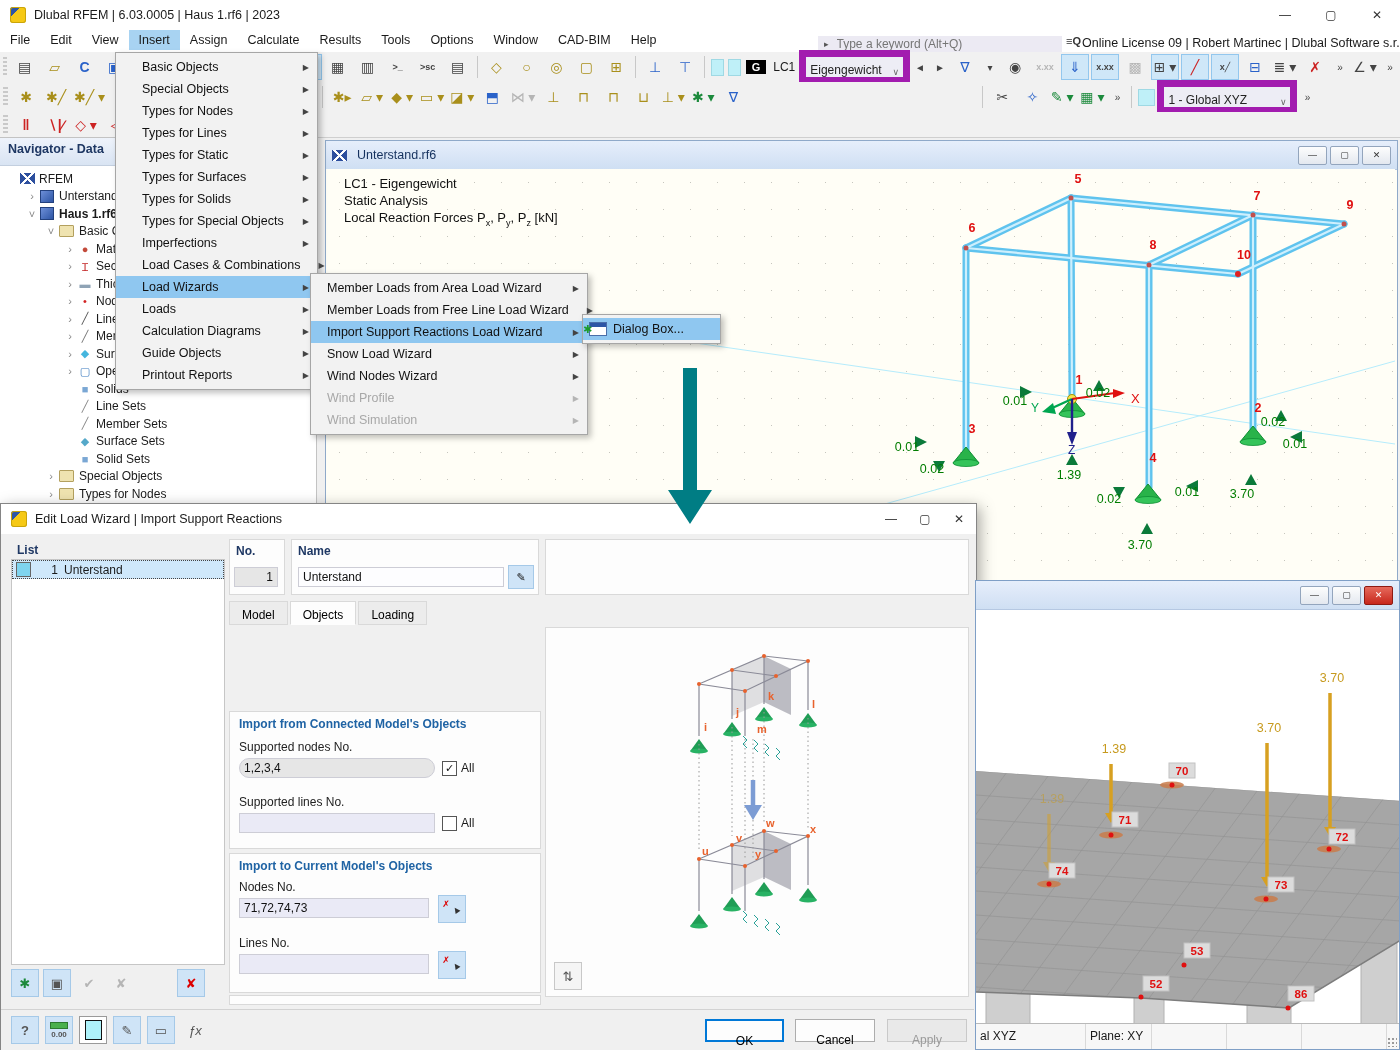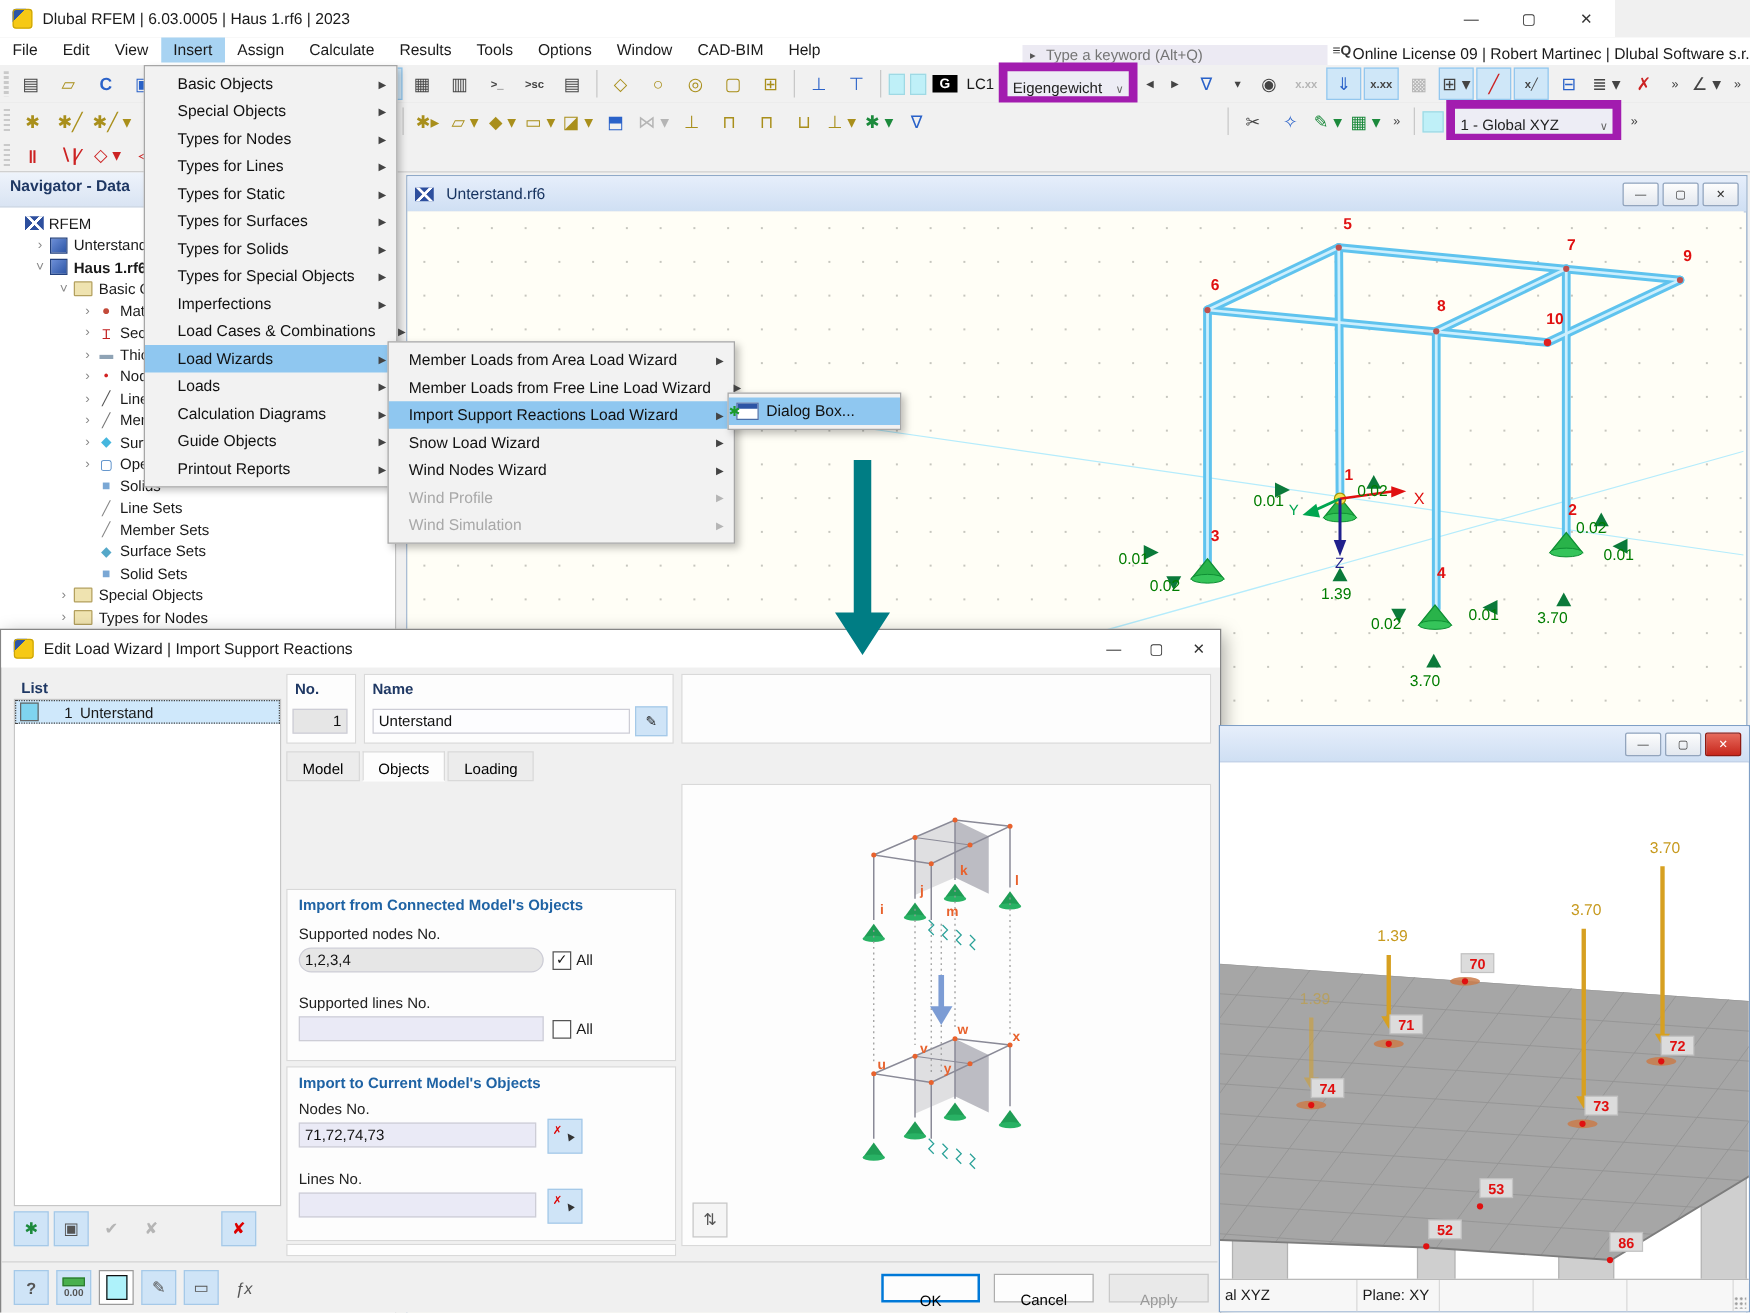--- a/index.html
+++ b/index.html
@@ -1,20 +1,20 @@
 <!DOCTYPE html>
 <html><head>
 <meta charset="utf-8">
 <style>
   html,body{margin:0;padding:0}
   body{position:relative;width:1400px;height:1050px;overflow:hidden;background:#f0f0f0;
        font-family:"Liberation Sans","DejaVu Sans",sans-serif;font-size:12px;color:#1a1a1a}
   .abs{position:absolute}
   
-  #titlebar{left:0;top:0;width:1292px;height:30px;background:#fff;border-bottom:1px solid #e3e3e3;display:flex;align-items:center}
+  #titlebar{left:0;top:0;width:1400px;height:30px;background:#fff;border-bottom:1px solid #e3e3e3;display:flex;align-items:center}
   .app-ic{width:16px;height:16px;border-radius:3px;margin:0 8px 0 10px;
           background:linear-gradient(135deg,#2d55a5 0 32%,#f6c915 32%);box-shadow:inset 0 0 0 1px #caa40a}
   #titlebar .t-title{font-size:12.5px}
   .winglyphs{margin-left:auto;display:flex}
   .winglyphs span{width:46px;text-align:center;font-size:12px;color:#333;cursor:default}
   
   #menubar{left:0;top:30px;width:1400px;height:22px;background:#fff;display:flex;align-items:flex-start}
   .mb-item{padding:3px 10px;font-size:12.5px}
   .mb-item.active{background:#a8d3f2}
   #searchbox{margin-left:auto;width:240px;height:16px;margin-top:3px;background:#eceaf3;color:#666;
@@ -512,20 +512,25 @@
   <div class="view-title">
     <span class="tic flag"></span>
     <span class="vt-text">Unterstand.rf6</span>
     <span class="vt-btns">
       <span class="vt-btn">—</span>
       <span class="vt-btn">▢</span>
       <span class="vt-btn">✕</span>
     </span>
   </div>
   <div id="main-canvas">
+    <div id="main-info">
+      <div>LC1 - Eigengewicht</div>
+      <div>Static Analysis</div>
+      <div><span>Local Reaction Forces P</span><sub>x</sub><span>, P</span><sub>y</sub><span>, P</span><sub>z</sub><span> [kN]</span></div>
+    </div>
     <svg id="main-svg" width="1069" height="880" viewBox="325 168 1069 880">
       <g stroke="#b5ecfc" stroke-width="1">
         <line x1="660" y1="337" x2="1394" y2="443"></line>
         <line x1="652" y1="568" x2="1394" y2="360"></line>
       </g>
       <g id="g-frame">
           <line x1="965" y1="247" x2="1070" y2="197" stroke="#5fc3ee" stroke-width="7" stroke-linecap="round"></line>
           <line x1="1070" y1="197" x2="1343" y2="223" stroke="#5fc3ee" stroke-width="7" stroke-linecap="round"></line>
           <line x1="965" y1="247" x2="1237" y2="273" stroke="#5fc3ee" stroke-width="7" stroke-linecap="round"></line>
           <line x1="1343" y1="223" x2="1237" y2="273" stroke="#5fc3ee" stroke-width="7" stroke-linecap="round"></line>

